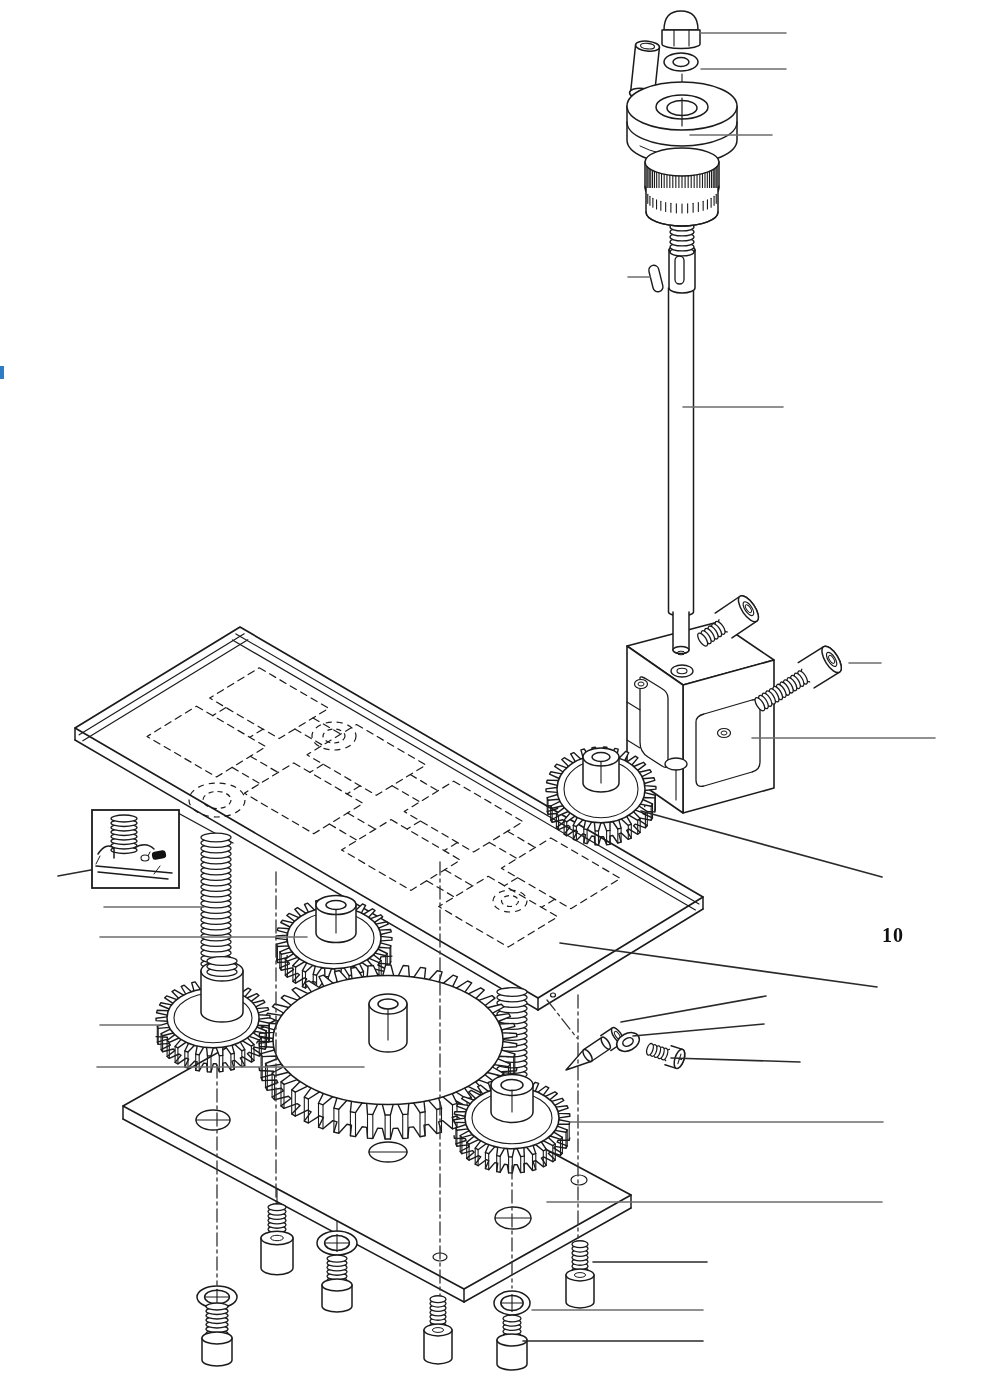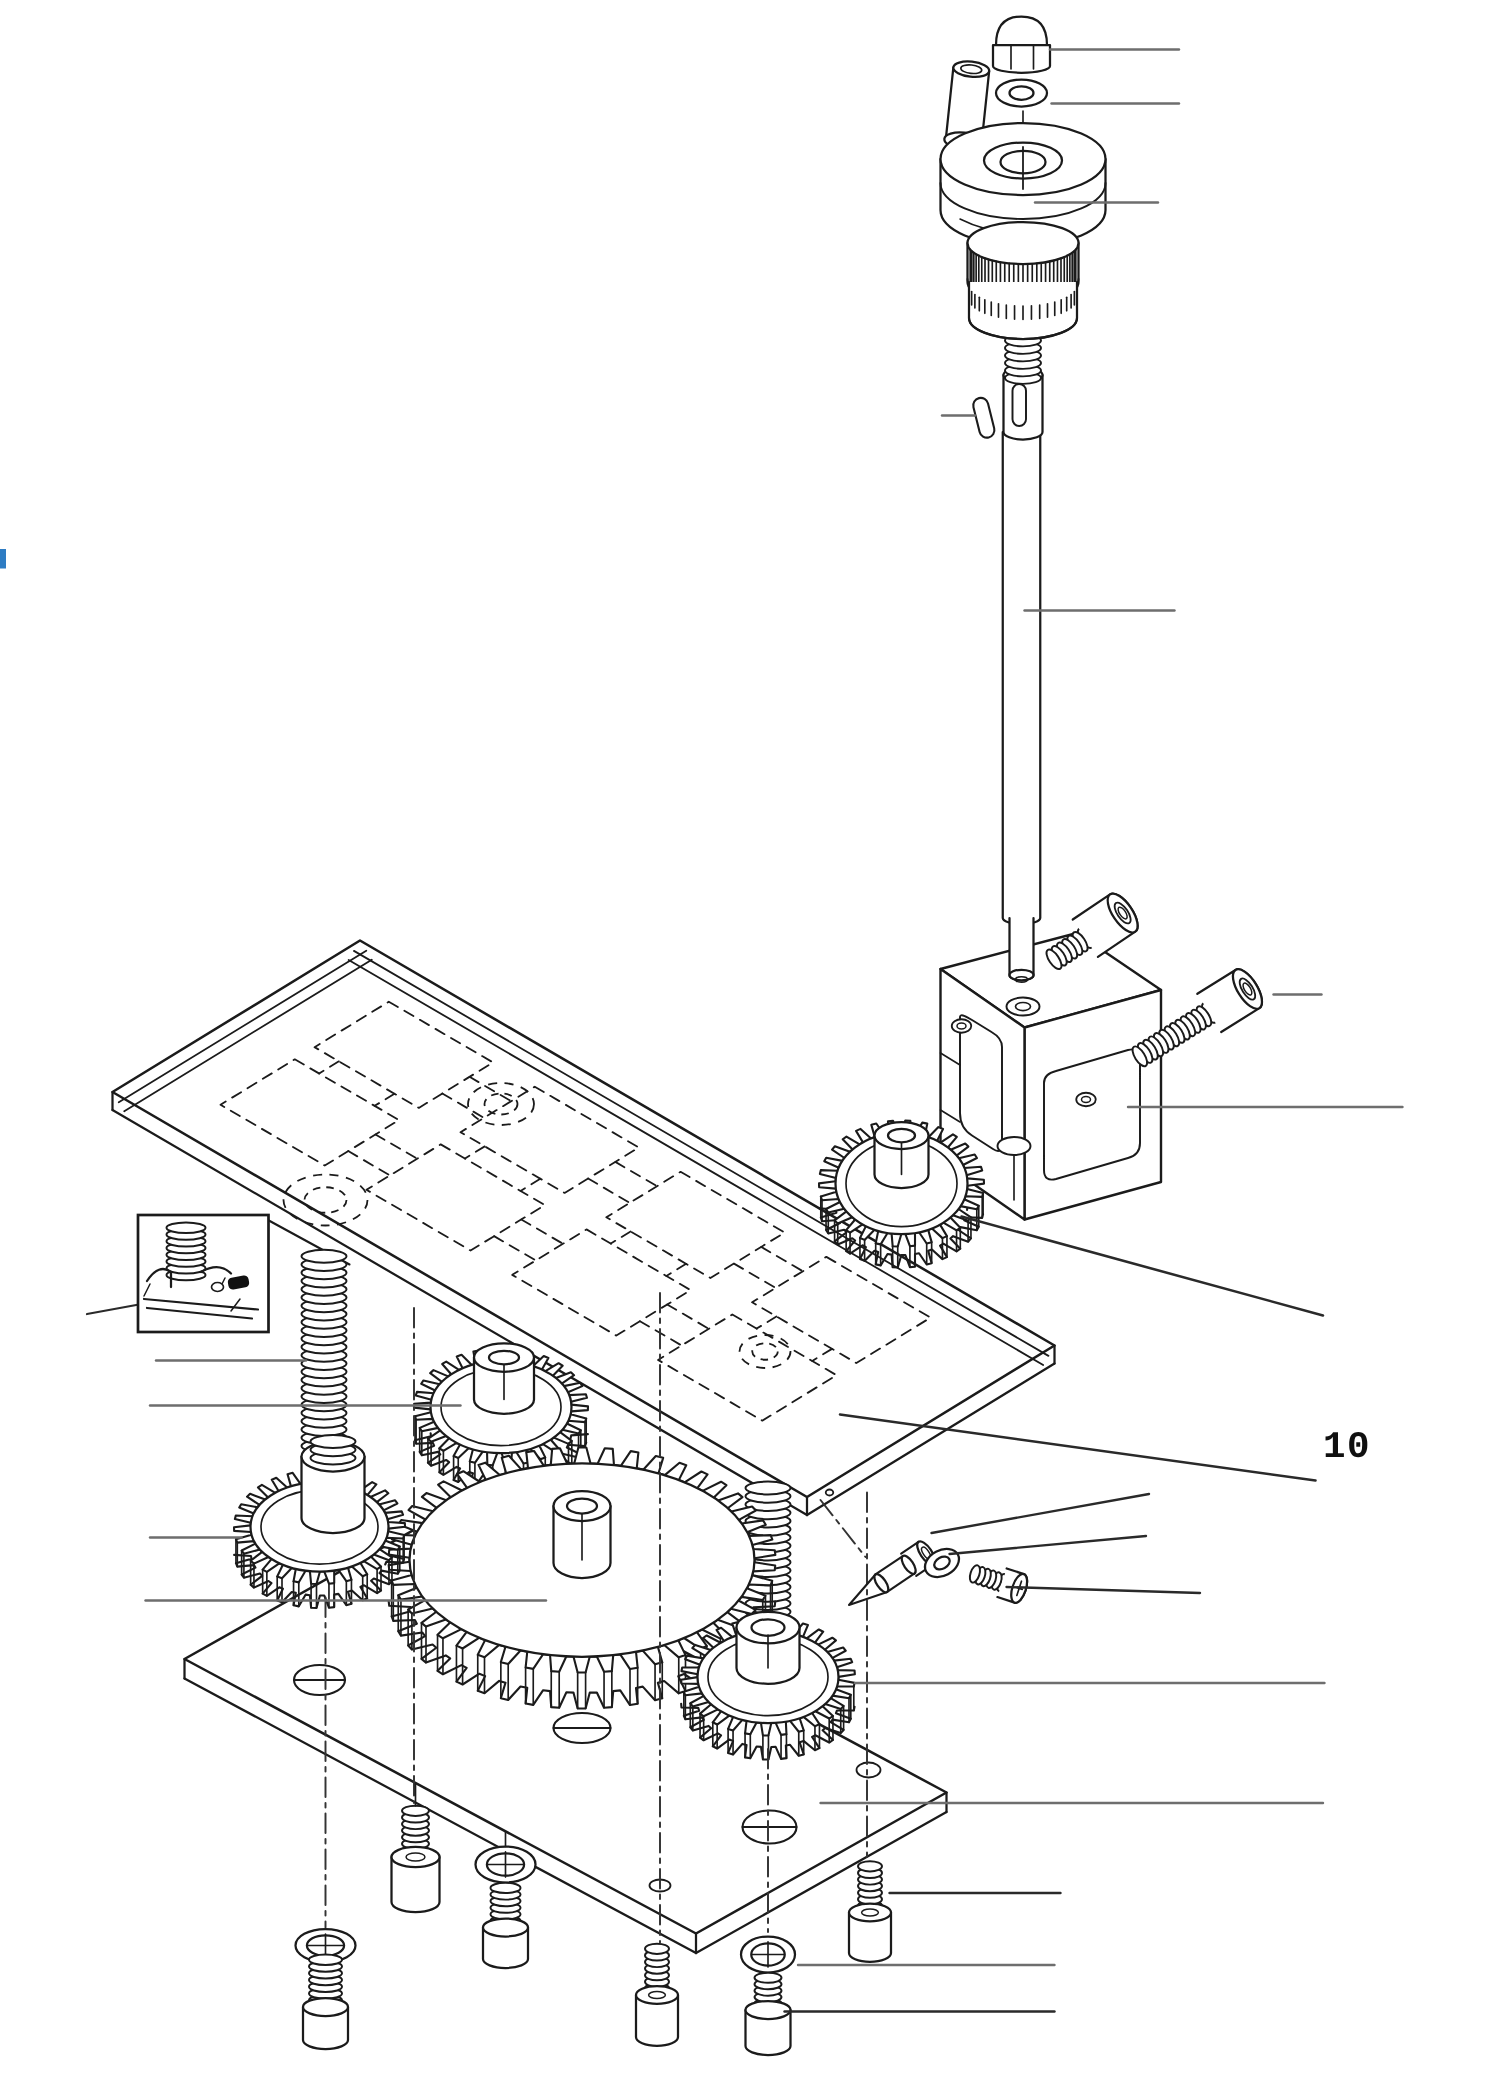--- a/index.html
+++ b/index.html
@@ -1,20 +1,20 @@
 <!DOCTYPE html>
 <html><head>
 <meta charset="utf-8">
 <style>
   html,body{margin:0;padding:0;background:#fff;}
   .page{position:relative;width:1000px;height:1390px;background:#fff;overflow:hidden;
         font-family:"Liberation Sans",sans-serif;}
   svg{position:absolute;left:0;top:0;}
-  .callout{position:absolute;left:882px;top:924px;font-weight:bold;font-size:25px;
-           color:#101010;letter-spacing:1px;font-family:Liberation Mono, monospace;margin-top:26px;}
+  .callout{position:absolute;left:882px;top:924px;font-weight:bold;font-size:20px;
+           color:#101010;letter-spacing:1px;font-family:Liberation Serif, serif;}
   .blue-artifact{position:absolute;left:0;top:366px;width:4px;height:13px;}
 </style>
 </head>
 <body>
 
 <div class="page">
   <svg id="diagram" width="1000" height="1390" viewBox="0 0 1000 1390">
       <g>
         <line x1="75" y1="740" x2="538" y2="1010" stroke="#1b1b1b" stroke-width="1.5" stroke-dasharray="none" stroke-linecap="round"></line>
         <line x1="538" y1="1010" x2="703" y2="909" stroke="#1b1b1b" stroke-width="1.5" stroke-dasharray="none" stroke-linecap="round"></line>

